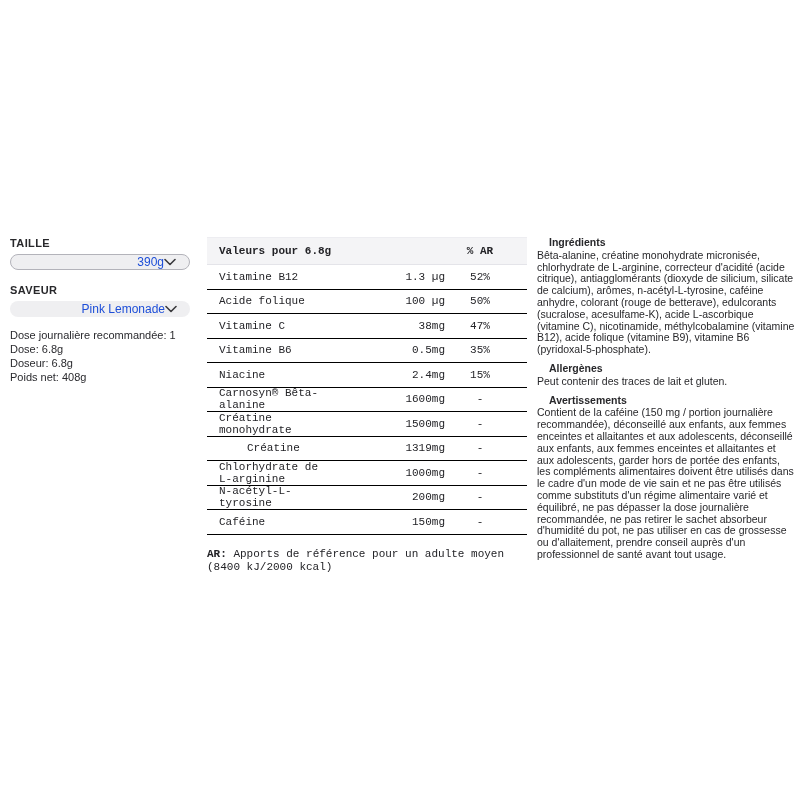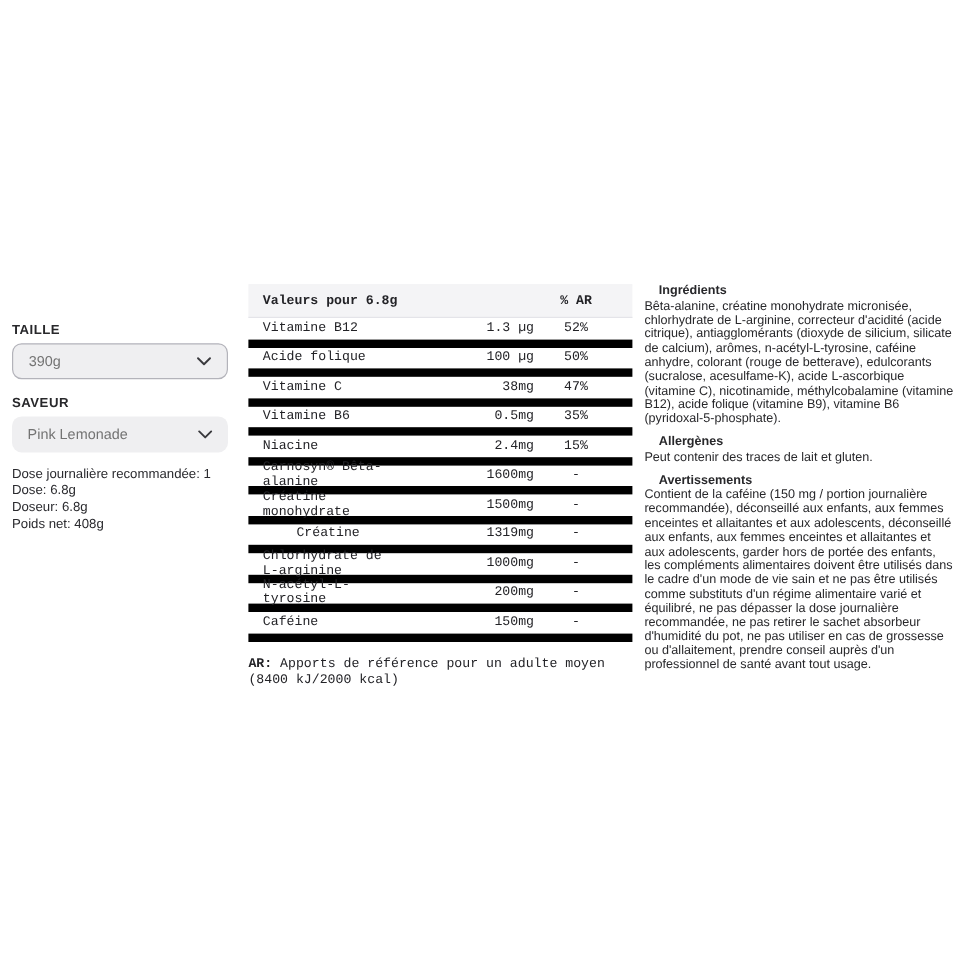--- a/index.html
+++ b/index.html
@@ -1,38 +1,38 @@
 <!DOCTYPE html>
 <html><head>
 <meta charset="utf-8">
 <style>
   * { margin:0; padding:0; box-sizing:border-box; }
   html,body { width:800px; height:800px; background:#ffffff; overflow:hidden;
     font-family:"Liberation Sans","DejaVu Sans",sans-serif; color:#28282b; }
   .content { position:absolute; left:10px; top:237px; display:flex; align-items:flex-start; }
 
   
-  .col-left { width:180px; flex:0 0 180px;margin-top:32px; }
+  .col-left { width:180px; flex:0 0 180px; }
   .opt-label { font-size:11px; font-weight:bold; letter-spacing:.4px; color:#28282b;
     line-height:11px; margin:1px 0 5px; }
   .opt-label.second { margin-top:15px; }
-  .select { height:30px; border-radius:8px; background:#efeff1; display:flex;
-    align-items:center; justify-content:space-between; padding:0 13px;
-    font-size:12px; color:#737373; cursor:pointer; }
+  .select { height:16px; border-radius:8px; background:#efeff1; display:flex;
+    align-items:center; justify-content:flex-end; padding:0 13px;
+    font-size:12px; color:#1d4ed8; cursor:pointer; }
   .select.bordered { border:1px solid #b3b3ba; }
   .chev { width:12px; height:8px; flex:0 0 auto; }
   .dosage { margin-top:11px; font-size:11px; line-height:14px; color:#2a2a2e; }
 
   
   .col-table { width:320px; flex:0 0 320px; margin-left:17px;font-family:Liberation Mono, monospace; }
   .ntable { width:320px; font-size:11px; color:#232327; border-top:1px solid #ededf1; }
   .thead { height:27px; background:#f4f4f6; display:flex; align-items:center;
     padding:0 12px; font-weight:bold; border-bottom:1px solid #e4e4e9; }
   .trow { height:24.5px; display:flex; align-items:center; padding:0 12px;
-    border-bottom:7px solid #000000; }
+    border-bottom:1px solid #000000; }
   .c-label { flex:1 1 auto; }
   .c-amt { flex:0 0 110px; text-align:right; }
   .c-ar { flex:0 0 70px; text-align:center; }
   .trow.indent .c-label { padding-left:28px; }
   .footnote { margin-top:13px; font-size:11px; color:#232327; line-height:13px; }
 
   
   .col-right { width:258px; flex:0 0 258px; margin-left:10px;
     font-size:10.5px; line-height:11.8px; color:#28282b; }
   .sec + .sec { margin-top:7px; }

